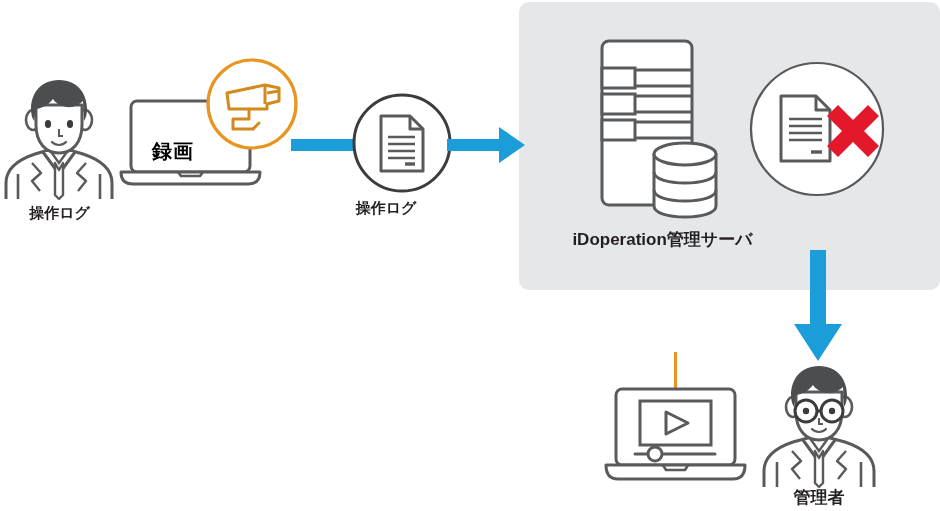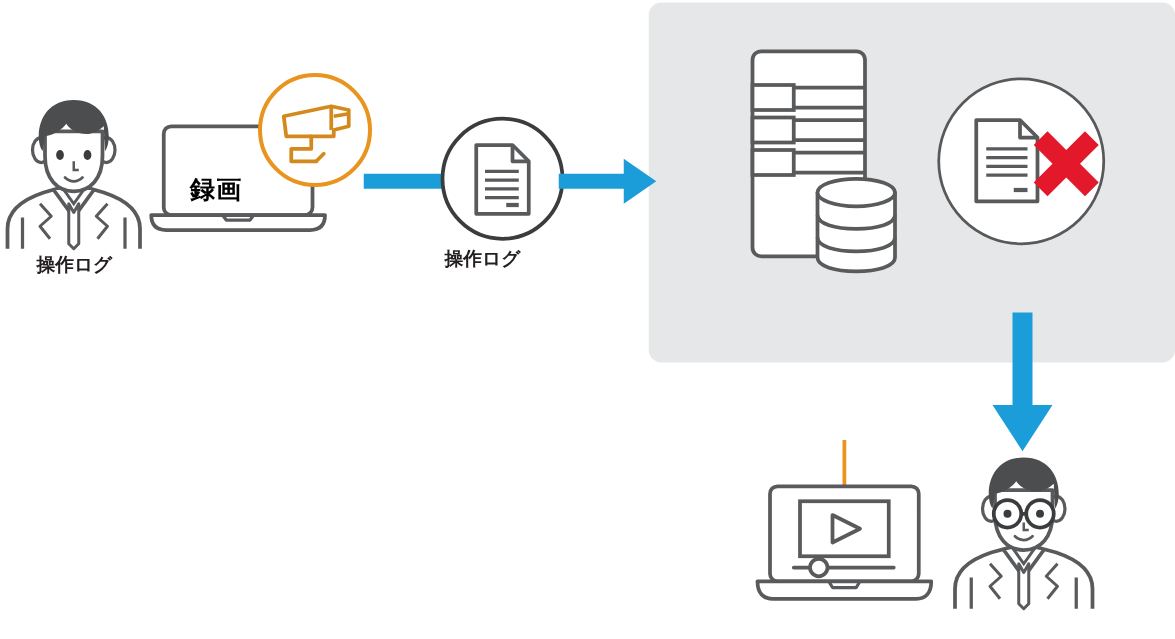--- a/index.html
+++ b/index.html
@@ -175,20 +175,21 @@
       <path d="M39 84 L96 84 M39 100 L96 100" fill="none" stroke="#595a5c" stroke-width="3"></path>
 
       <g>
         <path d="M58 116 L58 168 C58 175 72 179 89 179 C106 179 120 175 120 168 L120 116 Z" fill="#ffffff" stroke="#595a5c" stroke-width="3" stroke-linejoin="round"></path>
         <ellipse cx="89" cy="116" rx="31" ry="11" fill="#ffffff" stroke="#595a5c" stroke-width="3"></ellipse>
         <path d="M58 134 C58 141 72 145 89 145 C106 145 120 141 120 134" fill="none" stroke="#595a5c" stroke-width="3"></path>
         <path d="M58 152 C58 159 72 163 89 163 C106 163 120 159 120 152" fill="none" stroke="#595a5c" stroke-width="3"></path>
       </g>
     </svg>
   </div>
+  <div class="label big" style="left:540px; top:231px; width:245px;">iDoperation管理サーバ</div>
 
   <div class="abs" style="left:748px; top:60px; width:138px; height:138px;">
     <svg width="138" height="138" viewBox="0 0 138 138">
       <circle cx="69" cy="69" r="66" fill="#ffffff" stroke="#58595b" stroke-width="2.2"></circle>
 
       <g>
         <path d="M33 36 L68 36 L82 50 L82 101 L33 101 Z" fill="#ffffff" stroke="#595a5c" stroke-width="3" stroke-linejoin="round"></path>
         <path d="M68 36 L68 50 L82 50" fill="none" stroke="#595a5c" stroke-width="3" stroke-linejoin="round"></path>
         <path d="M41 59 L74 59 M41 66 L74 66 M41 73 L74 73 M41 80 L74 80" fill="none" stroke="#595a5c" stroke-width="2.6"></path>
         <path d="M63 92 L74 92" fill="none" stroke="#595a5c" stroke-width="3.4"></path>
@@ -250,14 +251,15 @@
       <path d="M35 48 L36 48 M82 48 L83 48" fill="none" stroke="#3b3c3e" stroke-width="3"></path>
 
       <circle cx="46" cy="51" r="3.2" fill="#3b3c3e"></circle>
       <circle cx="72" cy="51" r="3.2" fill="#3b3c3e"></circle>
 
       <path d="M59 58 L59 64 L63 64" fill="none" stroke="#595a5c" stroke-width="2"></path>
 
       <path d="M52 69 C56 73 62 73 66 69" fill="none" stroke="#595a5c" stroke-width="2.2" stroke-linecap="round"></path>
     </svg>
   </div>
+  <div class="label big" style="left:760px; top:489px; width:118px;">管理者</div>
 
 </div>
 
 </body></html>

